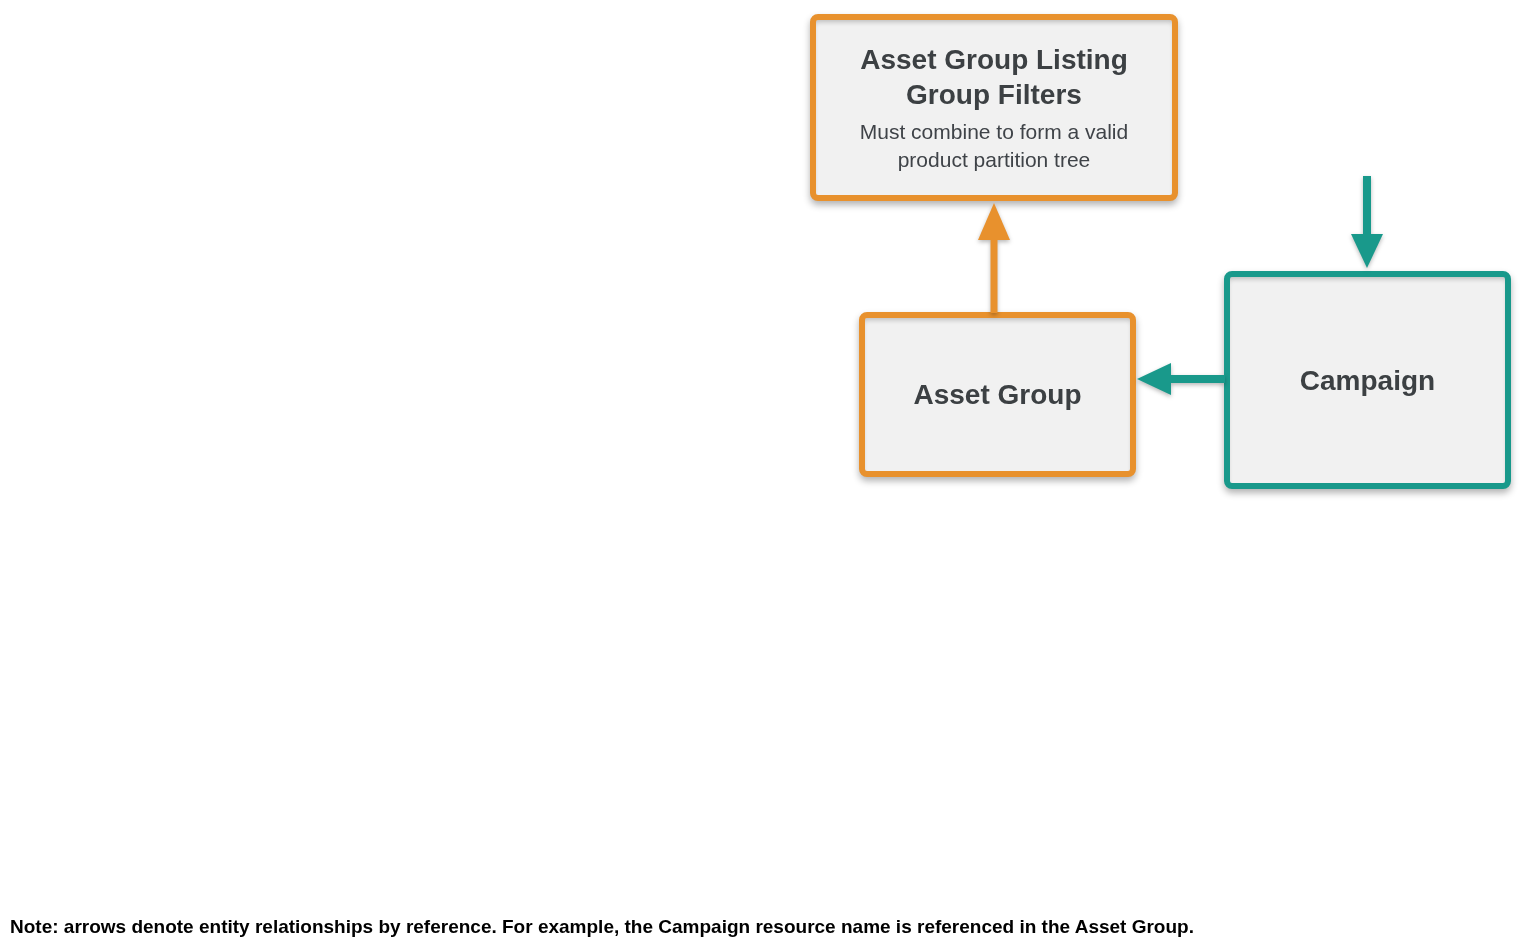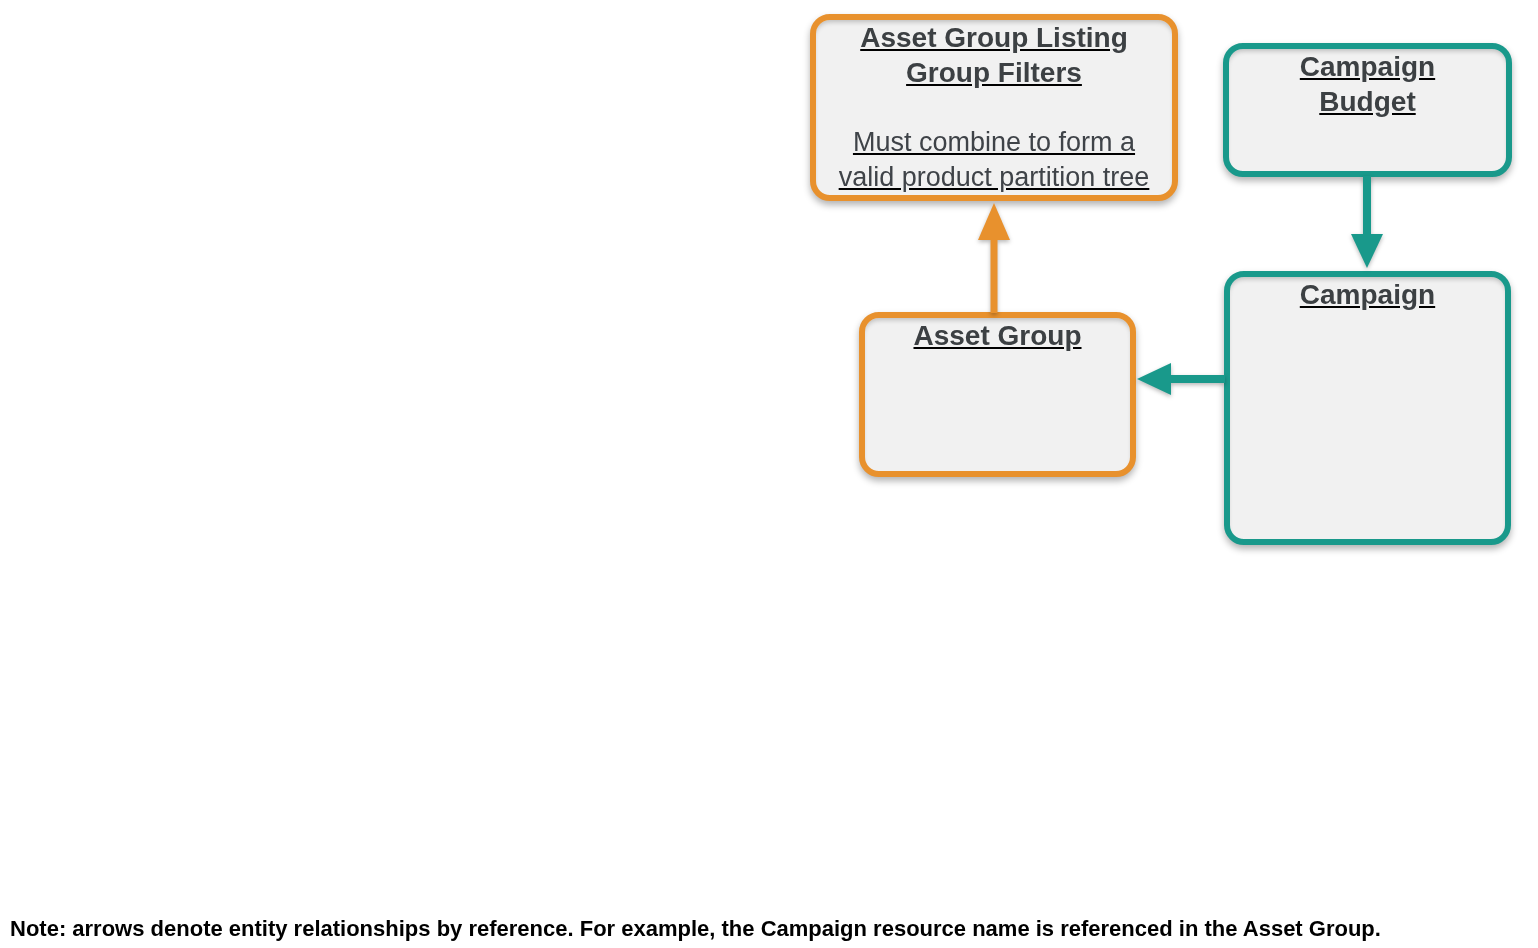--- a/index.html
+++ b/index.html
@@ -12,91 +12,87 @@
     position: relative;
     width: 1538px;
     height: 948px;
     background: #ffffff;
     overflow: hidden;
   }
   .node {
     position: absolute;
     box-sizing: border-box;
     background: var(--node-fill);
-    border-radius: 20px;
+    border-radius: 8px;
     border-style: solid;
     border-width: 6px;
     display: flex;
     flex-direction: column;
     align-items: center;
-    justify-content: space-between;
+    justify-content: center;
     text-align: center;
     box-shadow: 0 4px 7px rgba(0,0,0,0.30), inset 0 4px 5px -2px rgba(0,0,0,0.22);
-    text-decoration: underline;
   }
   .node.orange { border-color: var(--orange); }
   .node.teal   { border-color: var(--teal); }
   .node-title {
     color: var(--title-text);
     font-weight: bold;
     font-size: 28px;
     line-height: 1.25;
   }
   .node-subtitle {
     color: var(--subtitle-text);
-    font-size: 27px;
+    font-size: 21px;
     line-height: 1.3;
     margin-top: 6px;
   }
   #node-listing-filters { left: 810px; top: 14px;  width: 368px; height: 187px; }
   #node-listing-filters .node-title    { max-width: 330px; }
   #node-listing-filters .node-subtitle { max-width: 312px; }
 
   #node-campaign-budget { left: 1223px; top: 43px; width: 289px; height: 134px; }
   #node-campaign-budget .node-title { max-width: 180px; }
 
-  #node-campaign { left: 1224px; top: 271px; width: 287px; height: 274px; }
+  #node-campaign { left: 1224px; top: 271px; width: 287px; height: 218px; }
   #node-campaign .node-subtitle { max-width: 224px; }
 
   #node-asset-group { left: 859px; top: 312px; width: 277px; height: 165px; }
 
   .arrows {
     position: absolute;
     left: 0; top: 0;
     width: 1538px;
     height: 948px;
     pointer-events: none;
   }
   .arrow-orange { stroke: var(--orange); fill: var(--orange); }
   .arrow-teal   { stroke: var(--teal);   fill: var(--teal); }
   .arrow { filter: drop-shadow(0 2px 2px rgba(0,0,0,0.28)); }
 
   .note {
     position: absolute;
     left: 10px;
     top: 916px;
-    font-size: 22px;
+    font-size: 19px;
     font-weight: bold;
     color: var(--note-text);
     white-space: nowrap;
   }
 </style>
 </head>
 <body>
 
 <div class="canvas">
 
   <div class="node orange" id="node-listing-filters">
     <div class="node-title">Asset Group Listing Group Filters</div>
     <div class="node-subtitle">Must combine to form a valid product partition tree</div>
   </div>
 
-  <div class="node teal" id="node-campaign-budget">
-    <div class="node-title">Campaign Budget</div>
-  </div>
 
   <div class="node teal" id="node-campaign">
     <div class="node-title">Campaign</div>
   </div>
 
   <div class="node orange" id="node-asset-group">
     <div class="node-title">Asset Group</div>
   </div>
 
   <svg class="arrows" viewBox="0 0 1538 948" xmlns="http://www.w3.org/2000/svg">

